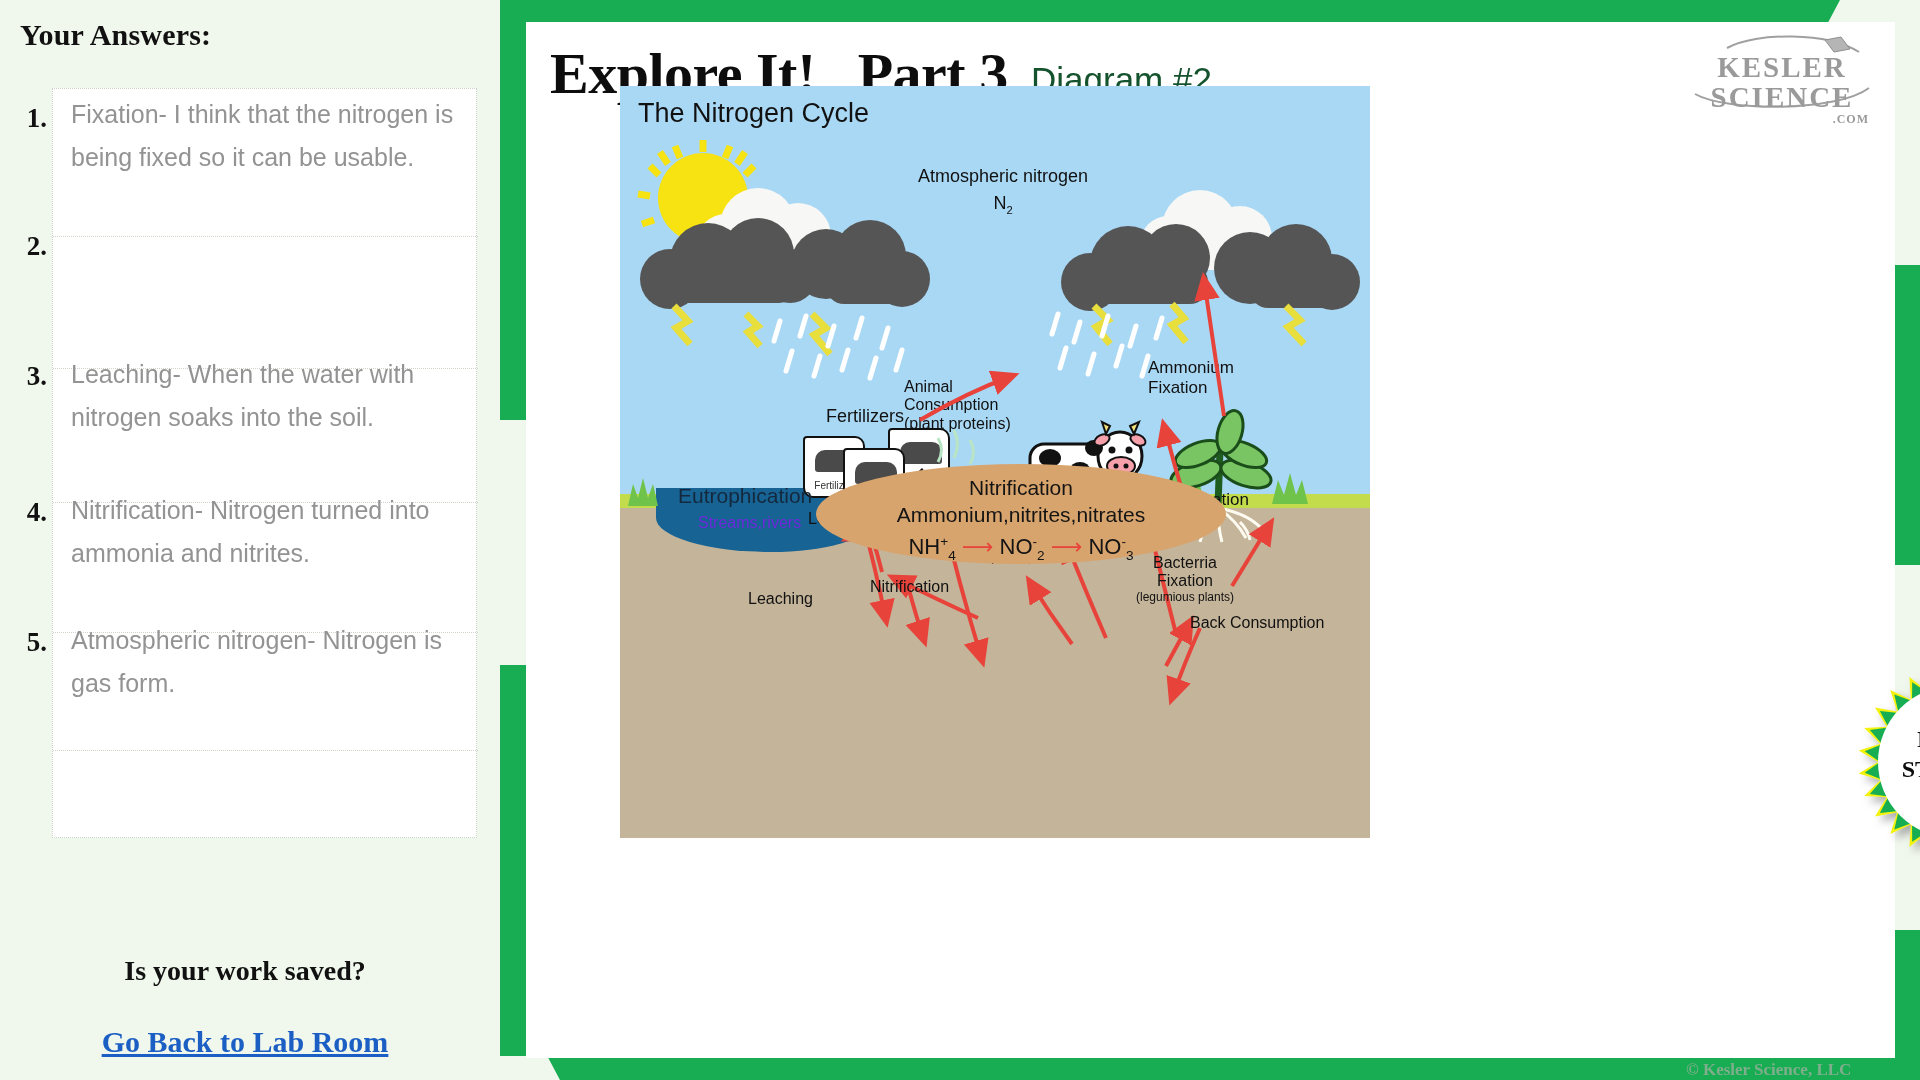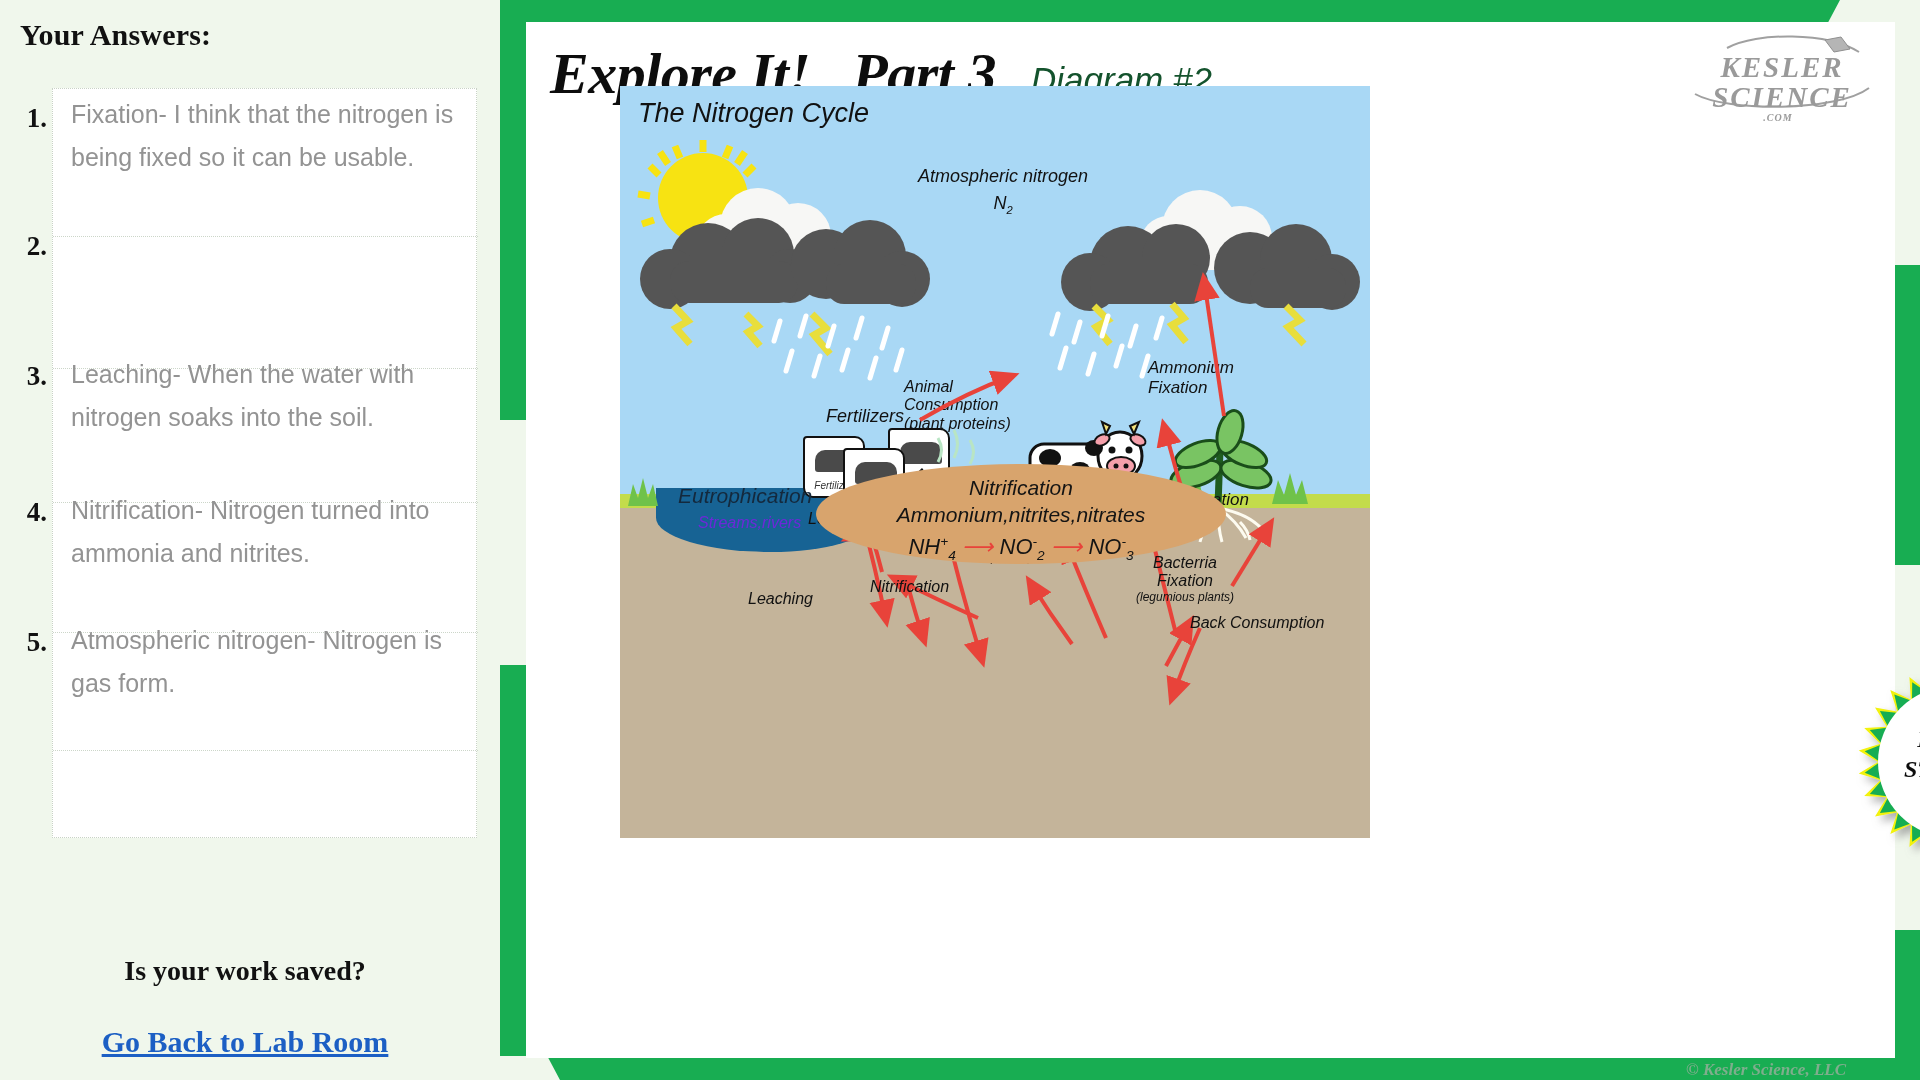--- a/index.html
+++ b/index.html
@@ -50,21 +50,21 @@
   }
   #lab-room-link{
     position:absolute; left:0; top:1025px; width:490px; text-align:center;
     font-family:"Liberation Serif", serif; font-weight:bold;
     font-size:30px; color:#1c5fc4; text-decoration:underline;
     cursor:pointer;
   }
 
   
   #slide-frame{
-    position:absolute; left:500px; top:0; width:1420px; height:1080px;font-style:italic;
+    position:absolute; left:500px; top:0; width:1420px; height:1080px;
   }
   .frame-bar{ position:absolute; background:#18ad52; }
   #frame-top      { left:0;    top:0;    width:1400px; height:22px; }
   #frame-left-a   { left:0;    top:0;    width:26px;   height:420px; }
   #frame-left-b   { left:0;    top:665px;width:26px;   height:415px; }
   #frame-right-a  { left:1395px;top:265px;width:25px;  height:300px; }
   #frame-right-b  { left:1395px;top:930px;width:25px;  height:150px; }
   #frame-bottom   { left:0;    top:1058px;width:1420px;height:22px; }
 
   #frame-top-cut{
@@ -95,21 +95,21 @@
     font-family:"Liberation Sans", sans-serif;
     font-size:35px; color:#14532d;
   }
   #kesler-logo{
     position:absolute; right:18px; top:14px; width:190px; height:78px;
     color:#9a9a9a; text-align:center;
     font-family:"Liberation Serif", serif; font-weight:bold;
   }
   #kesler-logo .l1{ font-size:29px; line-height:30px; letter-spacing:2px; }
   #kesler-logo .l2{ font-size:29px; line-height:30px; letter-spacing:2px; }
-  #kesler-logo .l3{ font-size:10px; text-align:center; padding-right:8px; letter-spacing:1px;}
+  #kesler-logo .l3{ font-size:12px; text-align:right; padding-right:8px; letter-spacing:1px;}
   #kesler-swoosh{ position:absolute; left:0; top:0; width:190px; height:78px; }
 
   #copyright{
     position:absolute; left:1160px; top:1038px;
     font-family:"Liberation Serif", serif; font-weight:bold;
     font-size:17px; color:#7fae8d;
   }
 
   
   #input-station{

